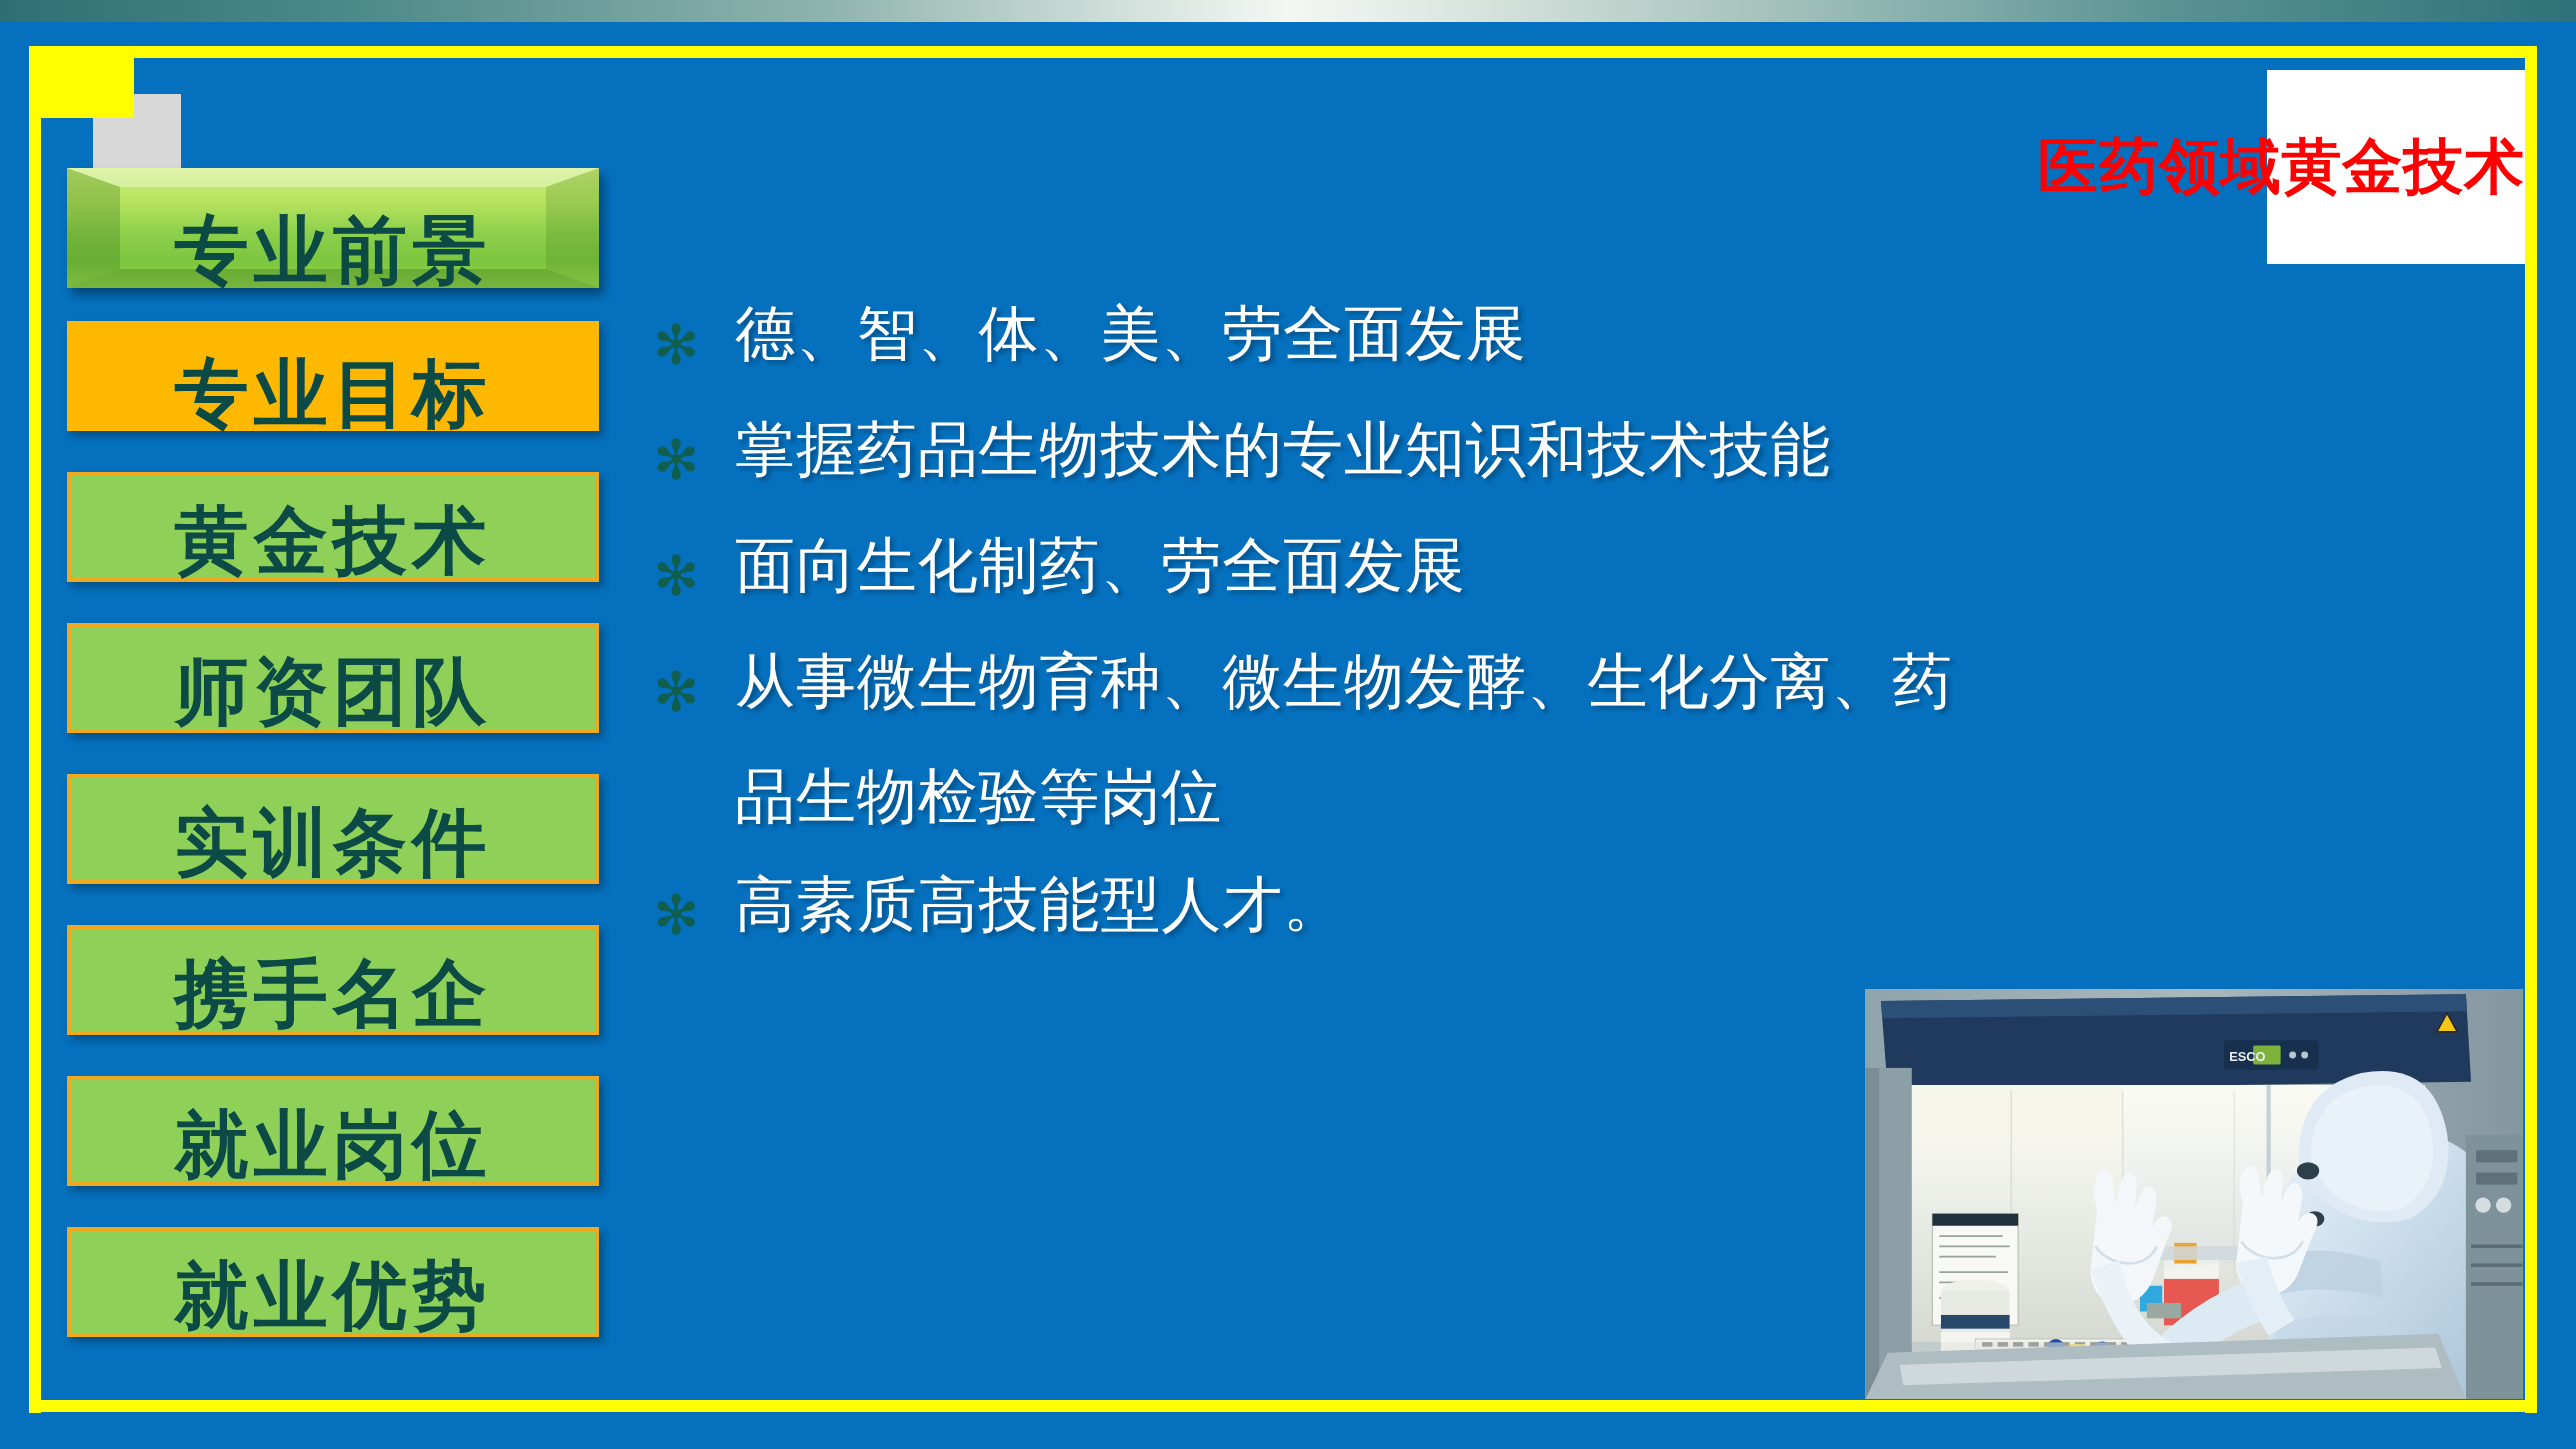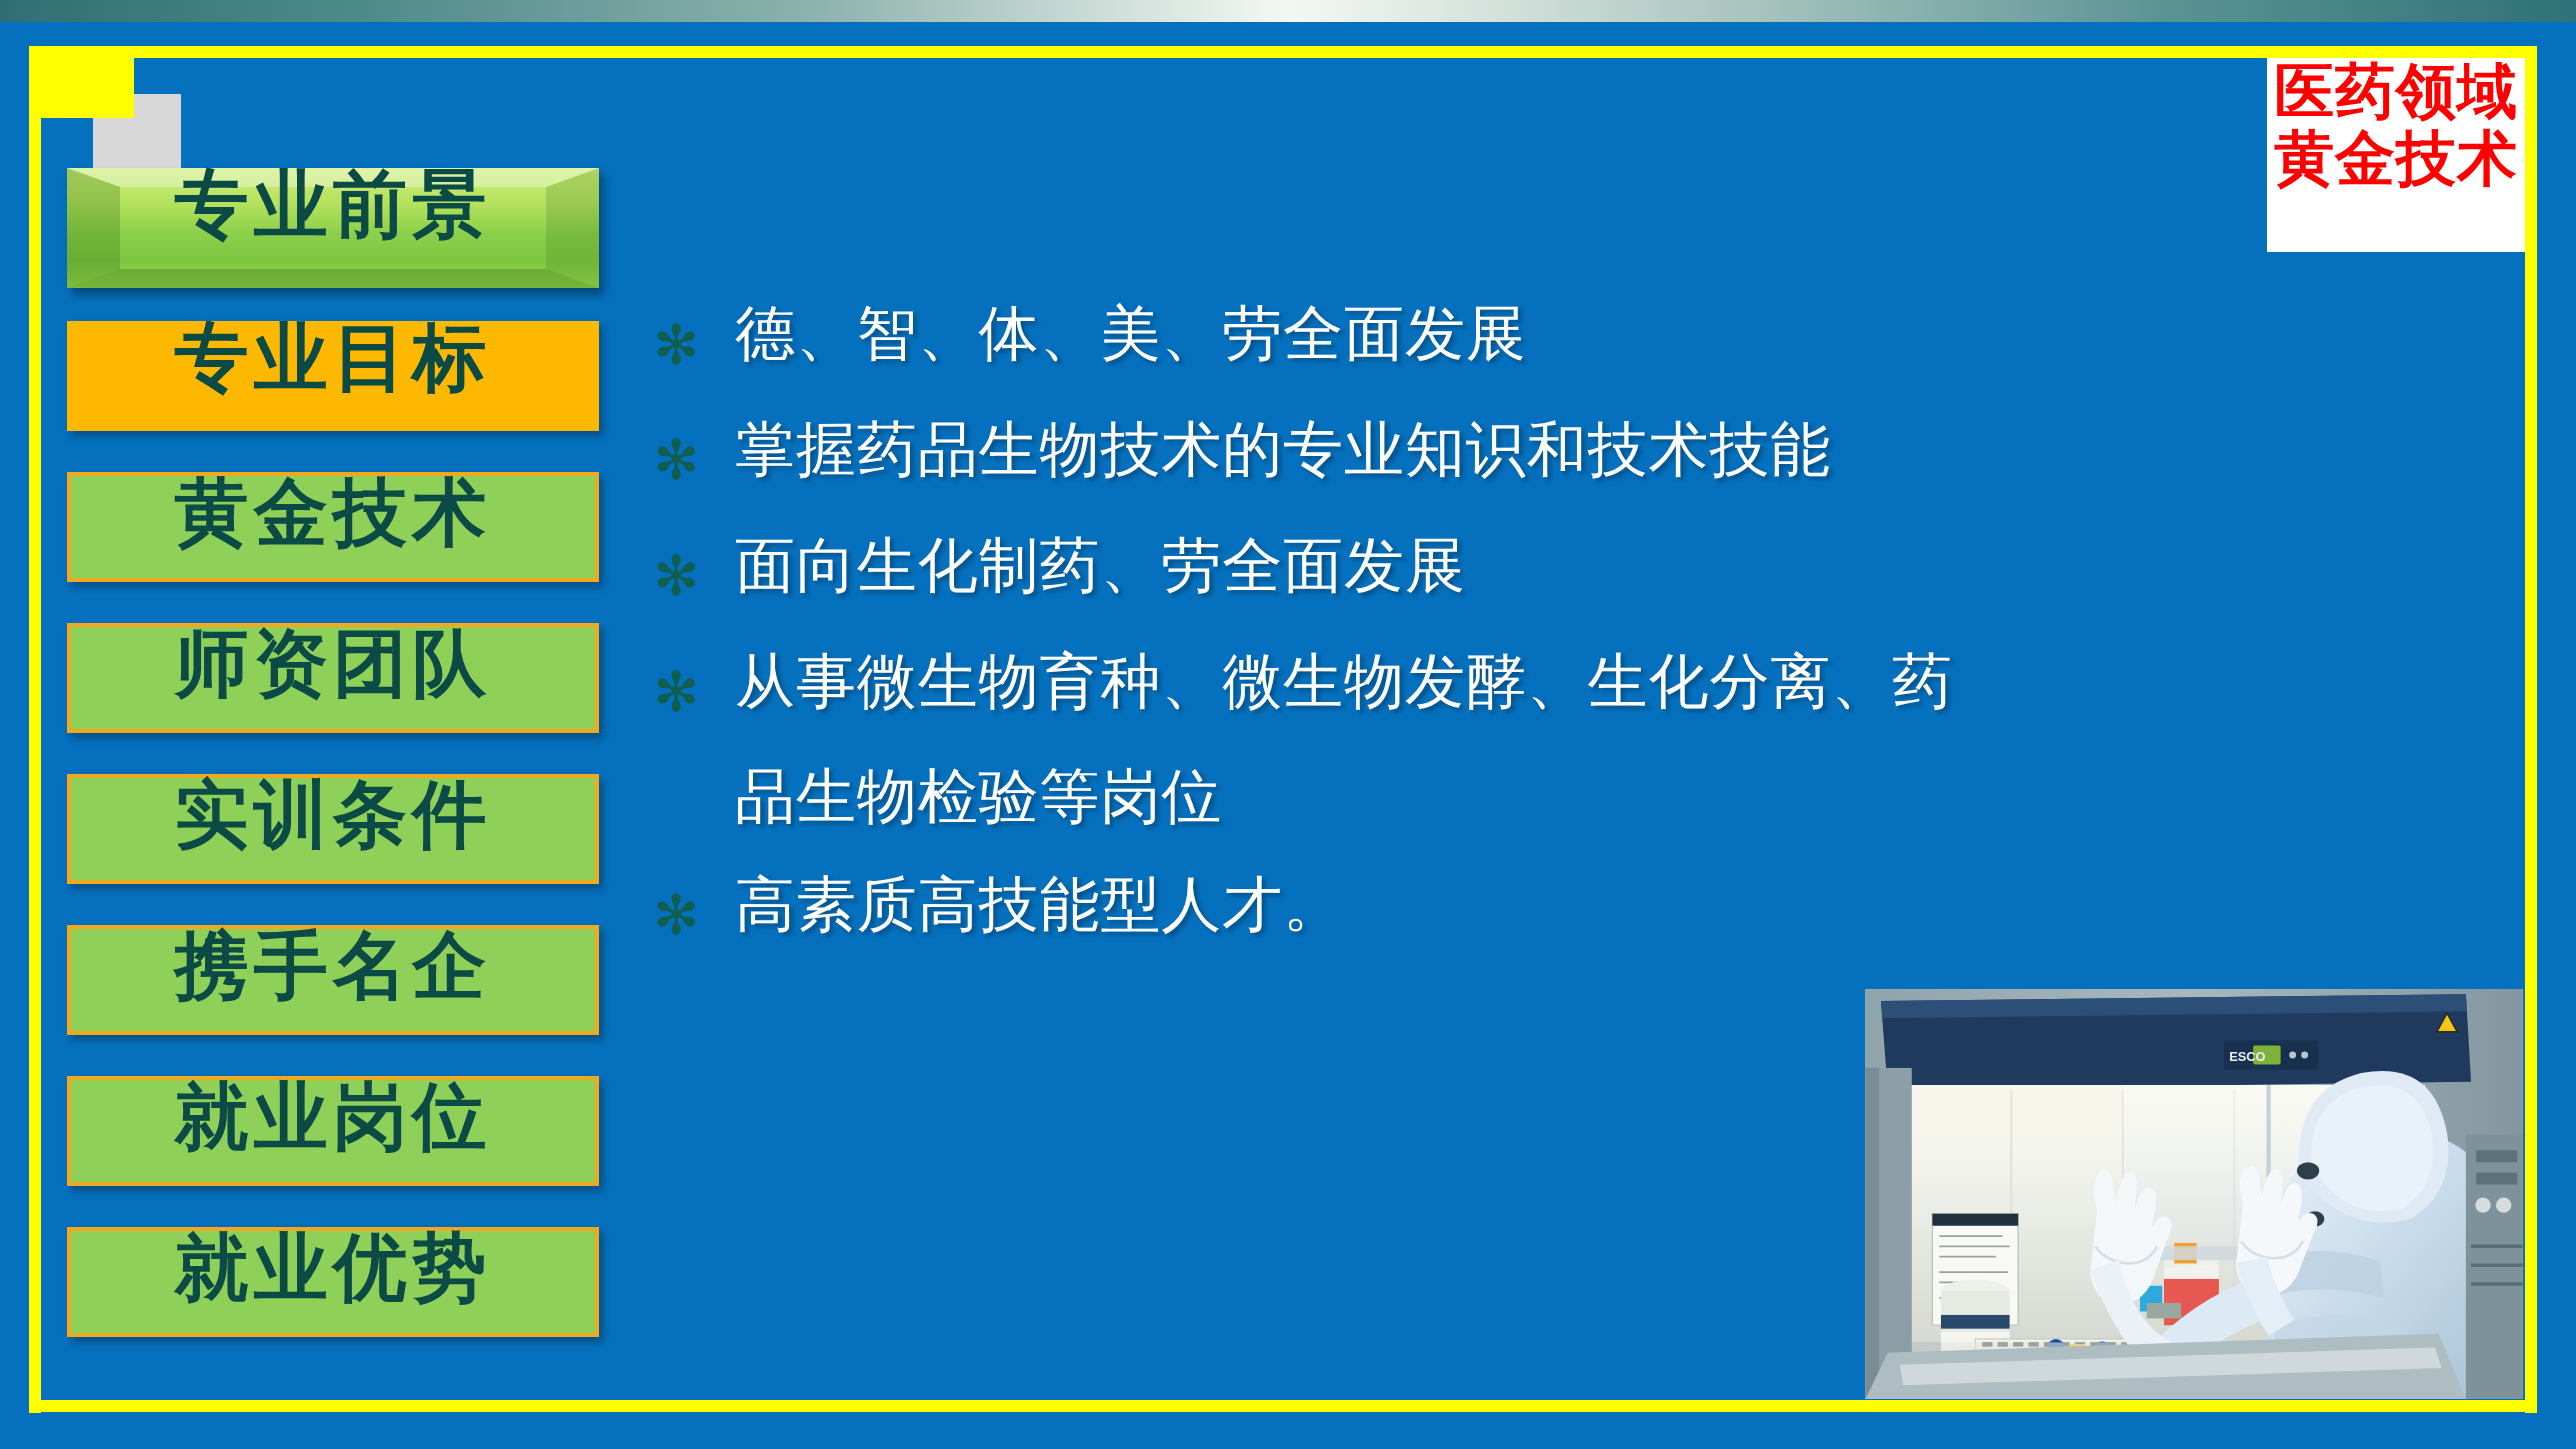--- a/index.html
+++ b/index.html
@@ -83,21 +83,21 @@
     left: 67px; top: 168px;
     width: 532px;
   }
   .nav-item {
     position: relative;
     width: 532px;
     height: 110px;
     margin-bottom: 41px;
     box-sizing: border-box;
     display: flex;
-    align-items: flex-start;
+    align-items: flex-end;
     justify-content: center;
     cursor: pointer;
   }
   .nav-item .nav-label {
     position: relative;
     z-index: 3;
     font-size: 74px;
     font-weight: bold;
     letter-spacing: 5.2px;
     color: #0c4a46;
@@ -182,27 +182,27 @@
     font-size: 60px;
     line-height: 1.45;
     letter-spacing: 0.9px;
     text-shadow: 3.4px 3.4px 4.3px rgba(0,0,0,0.30);
     white-space: nowrap;
   }
 
   
   .badge {
     position: absolute;
-    left: 2267px; top: 58px;
+    left: 2267px; top: 70px;
     width: 258px; height: 194px;
     background: #ffffff;
     display: flex;
-    flex-direction: column;
+    flex-direction: row;
     align-items: center;
-    justify-content: flex-start;
+    justify-content: flex-end;
   }
   .badge-line {
     color: #ff0000;
     font-size: 60px;
     font-weight: bold;
     line-height: 1.12;
     letter-spacing: 0.9px;
     white-space: nowrap;
   }
 

